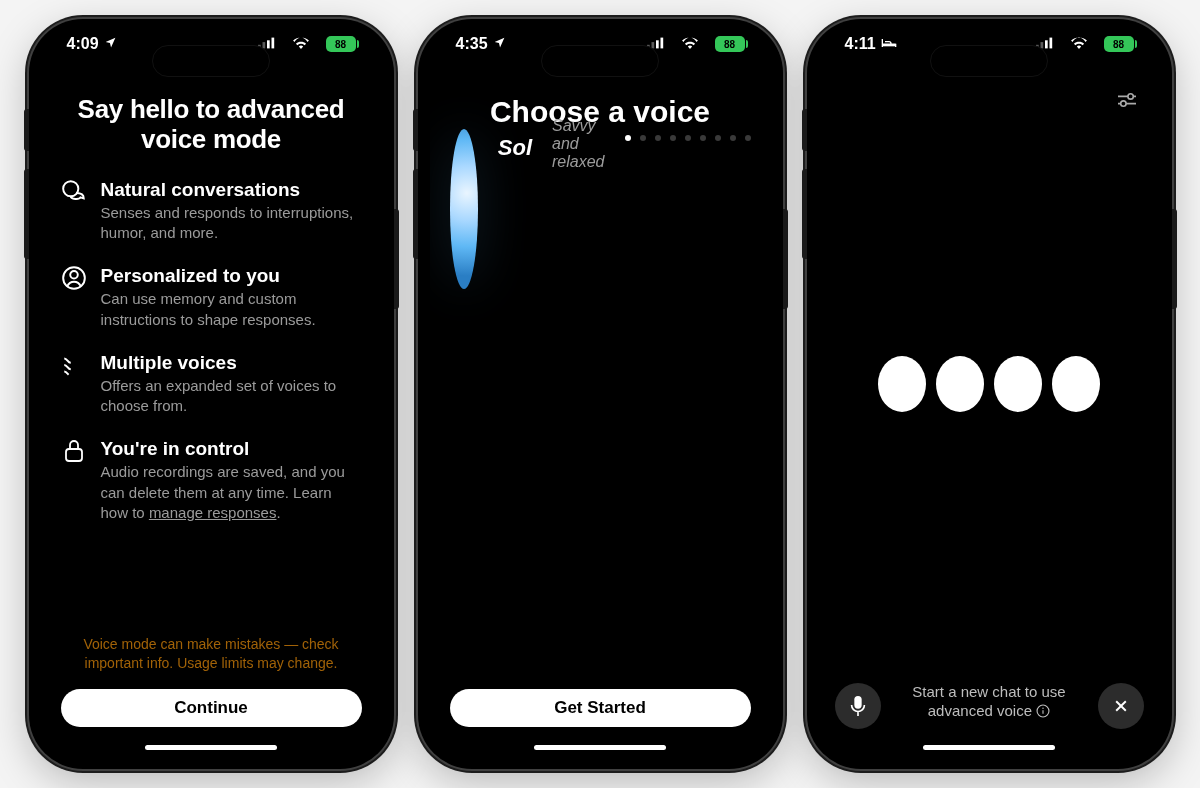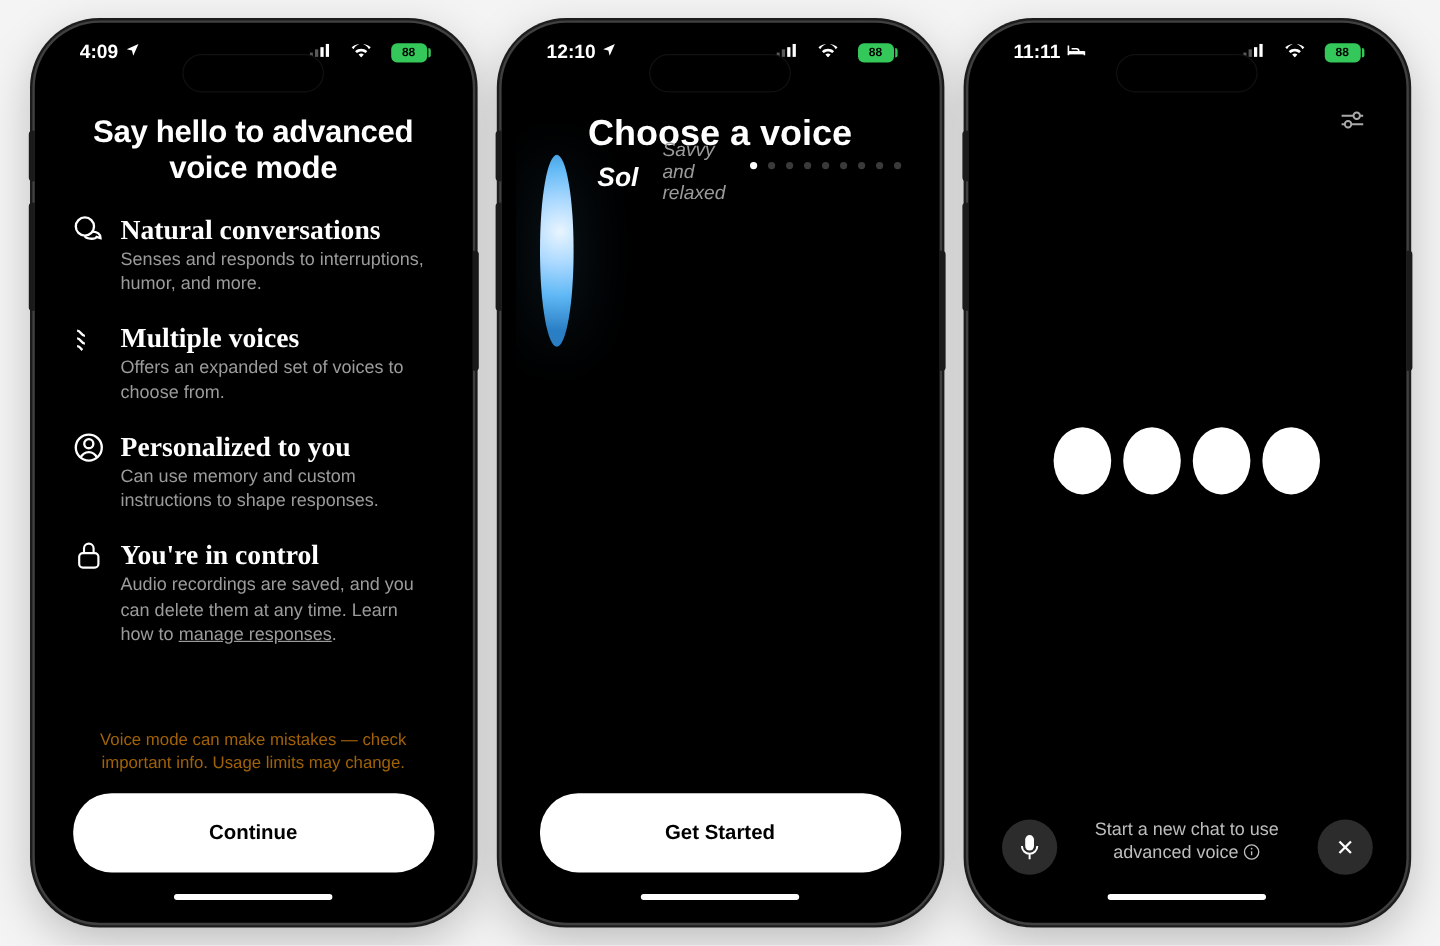--- a/index.html
+++ b/index.html
@@ -102,32 +102,32 @@
     letter-spacing:-.3px;
   }
   .choose-title{
     font-size:30px;font-weight:800;text-align:center;margin-top:10px;
   }
 
   
   .features{margin-top:24px;display:flex;flex-direction:column;gap:22px;}
   .feature{display:flex;gap:14px;}
   .f-icon{width:26px;height:26px;flex:0 0 26px;display:flex;align-items:center;justify-content:center;}
-  .f-title{font-weight:700;font-size:23px;margin-bottom:2px;font-family:Liberation Serif, serif;}
+  .f-title{font-weight:700;font-size:19px;margin-bottom:2px;}
   .f-desc{font-size:15px;color:var(--txt-muted);line-height:1.35;}
   .inline-link{color:var(--txt-muted);text-decoration:underline;}
 
   
   .note{font-size:14px;text-align:center;color:#a16207;margin-top:auto;line-height:1.35;padding:0 4px;}
   .pill-btn{
     margin:16px 0 10px;
     background:var(--pill);
     color:var(--pill-txt);
     border:none;border-radius:32px;
-    width:100%;height:66px;
+    width:100%;height:38px;
     font-size:17px;font-weight:700;
     cursor:pointer;
   }
 
   
   .home-ind{height:20px;display:flex;align-items:center;justify-content:center;}
   .home-ind>span{width:132px;height:5px;background:#fff;border-radius:3px;}
 
   
   .voice-center{flex:1;display:flex;flex-direction:row;align-items:flex-start;justify-content:center;gap:20px;font-style:italic;}
@@ -209,51 +209,51 @@
         <div class="feature">
           <span class="f-icon">
             <svg width="26" height="26" viewBox="0 0 24 24" fill="none" stroke-width="1.8">
                 <circle cx="9" cy="9" r="7"></circle>
                 <path d="M14 13c3 0 7 1 7 5l-3-1c-1 2-9 2-9-1"></path>
               </svg>
           </span>
           <div>
             <div class="f-title">Natural conversations</div>
             <div class="f-desc">Senses and responds to interruptions, humor, and more.</div>
-          </div>
-        </div>
-
-        <div class="feature">
-          <span class="f-icon">
-            <svg width="26" height="22" viewBox="0 0 24 20" fill="none" stroke-width="1.8">
-                <path d="M3 4c3 0 3 4 6 4M3 10c3 0 3 4 6 4M3 16c2 0 3 2 4 3"></path>
-              </svg>
-          </span>
-          <div>
-            <div class="f-title">Multiple voices</div>
-            <div class="f-desc">Offers an expanded set of voices to choose from.</div>
           </div>
         </div>
 
         <div class="feature">
           <span class="f-icon">
             <svg width="26" height="26" viewBox="0 0 24 24" fill="none" stroke-width="1.8">
                 <circle cx="12" cy="12" r="10"></circle>
                 <circle cx="12" cy="9" r="3.5"></circle>
                 <path d="M5.5 20c1.5-3 4-4.5 6.5-4.5s5 1.5 6.5 4.5"></path>
               </svg>
           </span>
           <div>
             <div class="f-title">Personalized to you</div>
             <div class="f-desc">Can use memory and custom instructions to shape responses.</div>
           </div>
         </div>
 
         <div class="feature">
           <span class="f-icon">
+            <svg width="26" height="22" viewBox="0 0 24 20" fill="none" stroke-width="1.8">
+                <path d="M3 4c3 0 3 4 6 4M3 10c3 0 3 4 6 4M3 16c2 0 3 2 4 3"></path>
+              </svg>
+          </span>
+          <div>
+            <div class="f-title">Multiple voices</div>
+            <div class="f-desc">Offers an expanded set of voices to choose from.</div>
+          </div>
+        </div>
+
+        <div class="feature">
+          <span class="f-icon">
             <svg width="24" height="26" viewBox="0 0 24 26" fill="none" stroke-width="1.8">
                 <rect x="4" y="11" width="16" height="12" rx="3"></rect>
                 <path d="M8 11V7a4 4 0 0 1 8 0v4"></path>
               </svg>
           </span>
           <div>
             <div class="f-title">You're in control</div>
             <div class="f-desc">
               <span>Audio recordings are saved, and you can delete them at any time. Learn how to </span><a href="#" class="inline-link">manage responses</a>.
             </div>
@@ -272,21 +272,21 @@
   </div>
 </div>
 
 <div class="phone">
   <span class="vol-btns"></span>
   <div class="screen">
     <div class="notch"></div>
 
     <div class="status-bar">
       <div class="sb-left">
-        <span>12:10</span>
+        <span>4:35</span>
         <span>
           <svg width="13" height="13" viewBox="0 0 24 24" fill="#fff">
               <path d="M3 11l18-8-8 18-2-8-8-2z"></path>
             </svg>
         </span>
       </div>
       <div class="sb-right">
         <span>
           <svg width="18" height="12" viewBox="0 0 20 12" fill="#fff">
               <rect x="0" y="8" width="3" height="4" opacity=".35"></rect>
@@ -335,21 +335,21 @@
   </div>
 </div>
 
 <div class="phone">
   <span class="vol-btns"></span>
   <div class="screen">
     <div class="notch"></div>
 
     <div class="status-bar">
       <div class="sb-left">
-        <span>11:11</span>
+        <span>4:11</span>
         <span>
           <svg width="16" height="12" viewBox="0 0 24 16" fill="#fff">
               <path d="M2 2v12M2 10h20v4M6 6h6a3 3 0 0 1 3 3v1H2" stroke="#fff" stroke-width="2" fill="none"></path>
               <rect x="2" y="9" width="20" height="4"></rect>
             </svg>
         </span>
       </div>
       <div class="sb-right">
         <span>
           <svg width="18" height="12" viewBox="0 0 20 12" fill="#fff">

